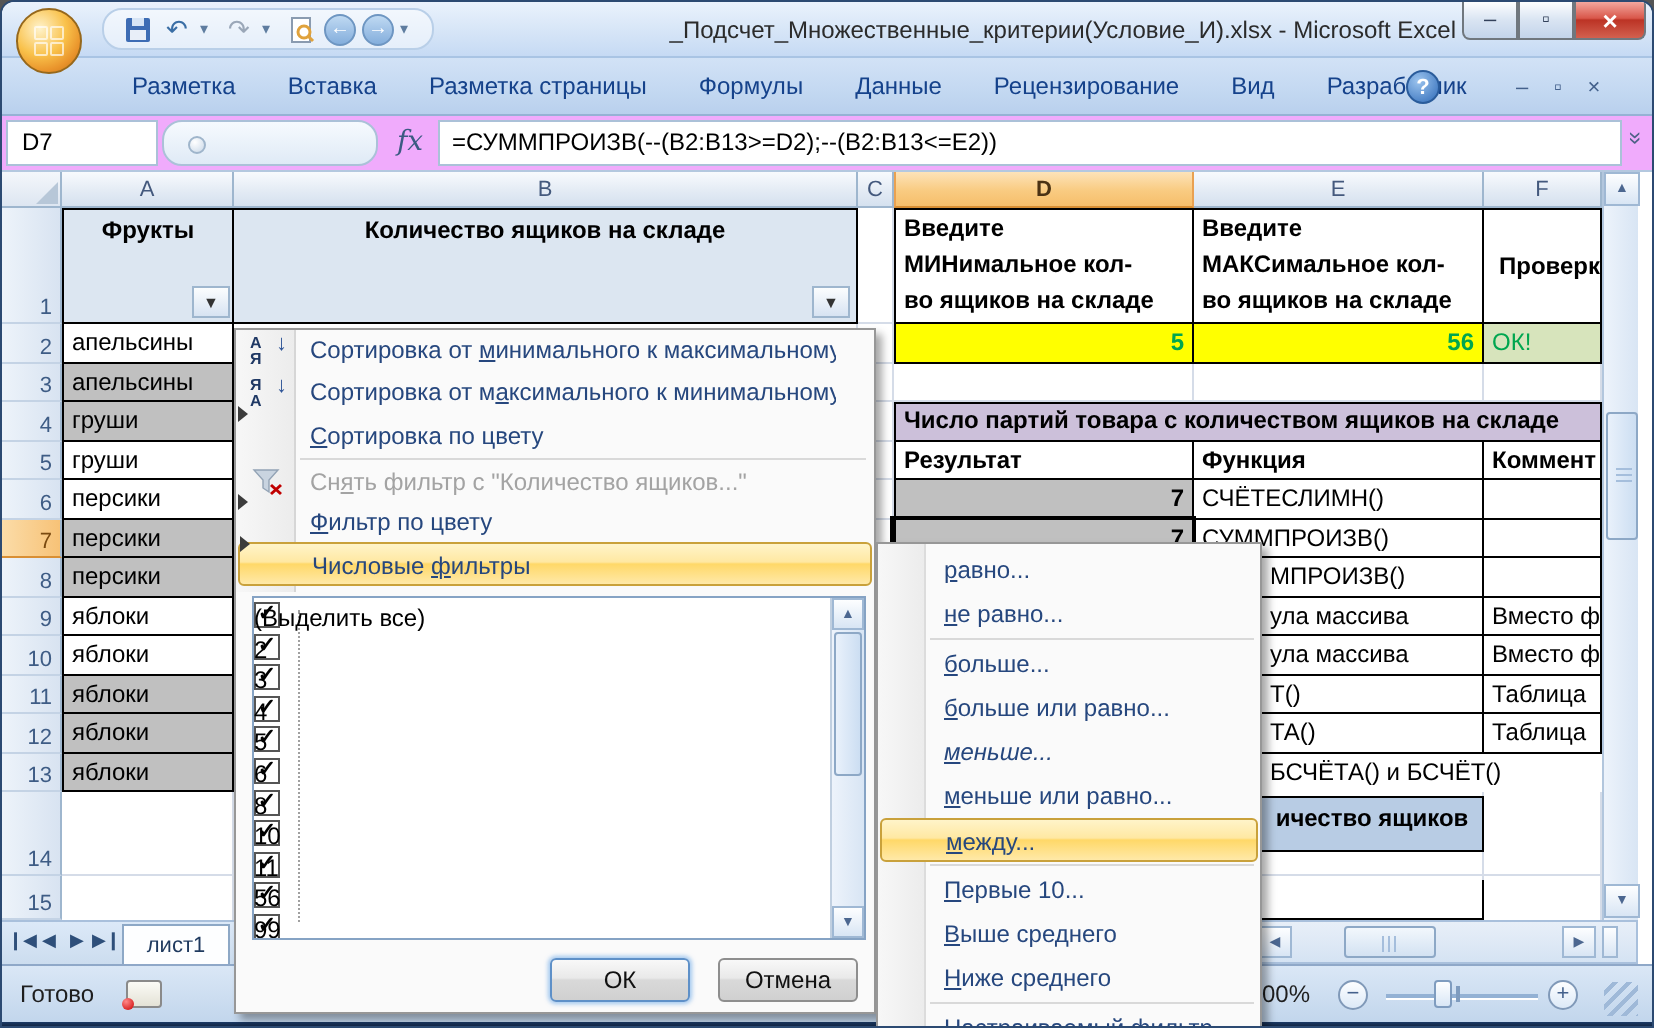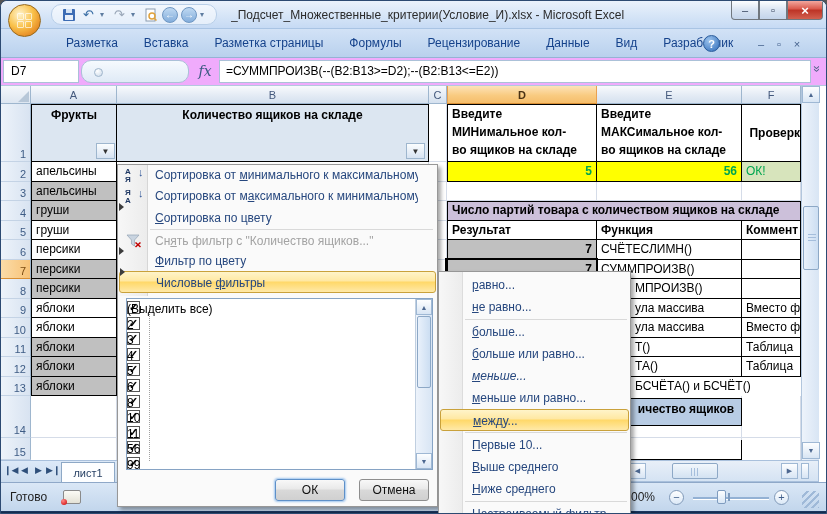--- a/index.html
+++ b/index.html
@@ -16,21 +16,21 @@
   .orb-grid{display:grid;grid-template-columns:7px 7px;grid-template-rows:7px 7px;gap:1px}
   .orb-grid span{border-radius:1px;border:1px solid rgba(255,255,255,.65)}
   #qat{position:absolute;left:50px;top:3px;height:21px;display:flex;align-items:center;gap:3px;
     padding:0 8px;background:rgba(255,255,255,.5);border:1px solid #B9CFE8;border-radius:10px}
   .qi{display:inline-flex;align-items:center;justify-content:center;width:17px;height:17px;font-size:13px;color:#3A6EA5}
   .qi.gr{color:#9AA7B8}
   .caret{font-size:8px;color:#5f7da0;width:8px}
   .circ{width:16px;height:16px;border-radius:50%;background:linear-gradient(#BFD9F2,#84AEDC);
     border:1px solid #6E96C2;color:#fff;font-size:10px;font-weight:bold}
   #title-text{position:absolute;left:230px;right:100px;top:0;height:44px;line-height:28px;
-    text-align:left;font-size:12px;color:#2b2b2b;white-space:nowrap;overflow:hidden}
+    text-align:right;font-size:12px;color:#2b2b2b;white-space:nowrap;overflow:hidden}
   #win-controls{position:absolute;right:5px;top:0;height:19px;display:flex}
   .wbtn{width:28px;height:19px;border:1px solid #70777E;border-top:none;display:flex;align-items:center;
     justify-content:center;font-size:11px;color:#33415a;background:linear-gradient(#FDFEFF,#D9E4F2 50%,#C3D4EA)}
   .wbtn.first{border-radius:0 0 0 4px}
   .wbtn.close{width:36px;border-radius:0 0 4px 0;color:#fff;font-weight:bold;font-size:13px;
     background:linear-gradient(#F2A79E,#D9574A 45%,#BC3325 50%,#D2604F)}
   
   #tabrow{position:absolute;left:0;top:28px;width:827px;height:29px;
     background:linear-gradient(#D2E2F6,#C3D8F1 60%,#B9D0ED);border-bottom:1px solid #96B2D4}
   #tabs{position:absolute;left:52px;top:0;height:29px;display:flex}
@@ -197,22 +197,22 @@
         <span></span>
       </div>
   </div>
 
   <div id="tabrow">
     <div id="tabs">
         <div class="rtab">Разметка</div>
         <div class="rtab">Вставка</div>
         <div class="rtab">Разметка страницы</div>
         <div class="rtab">Формулы</div>
+        <div class="rtab">Данные</div>
         <div class="rtab">Рецензирование</div>
-        <div class="rtab">Данные</div>
         <div class="rtab">Вид</div>
         <div class="rtab">Разработчик</div>
       </div>
     <span id="help-btn">?</span>
     <span class="wbctl" style="left:752px">–</span>
     <span class="wbctl" style="left:770px">▫</span>
     <span class="wbctl" style="left:788px">×</span>
   </div>
 
   <div id="fbar">

